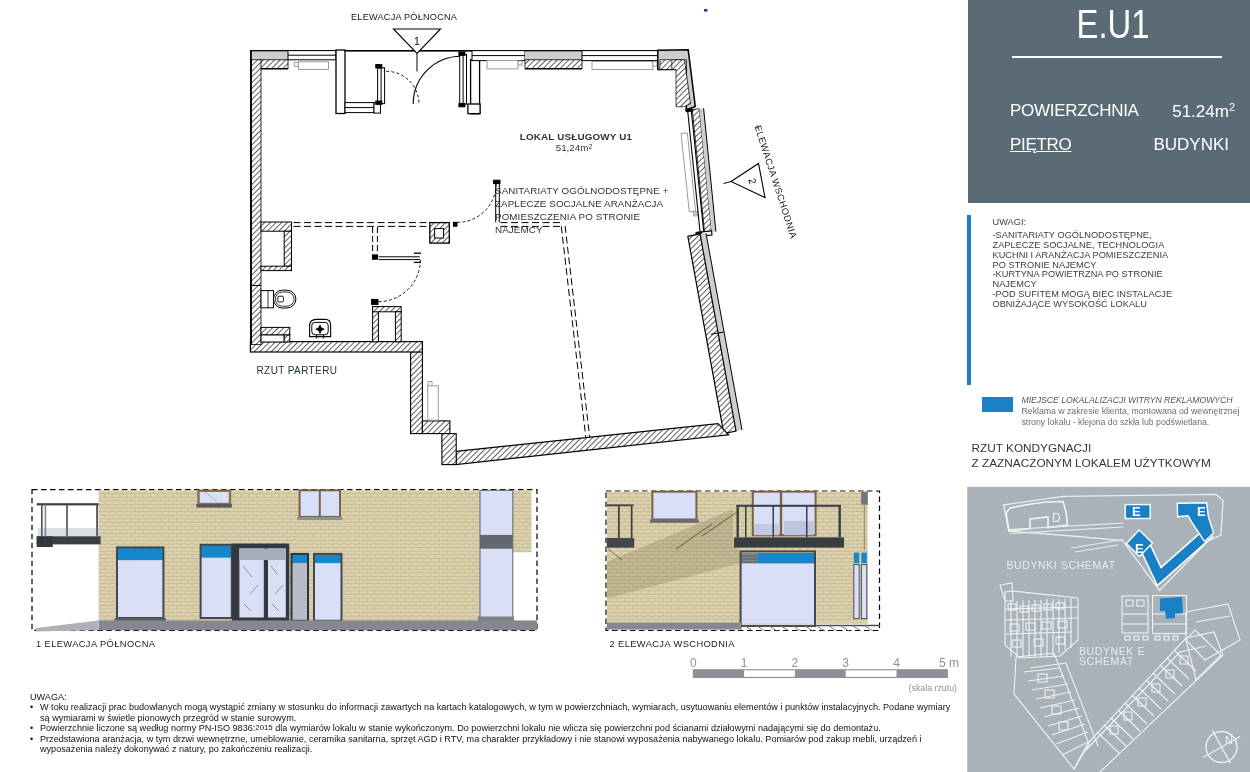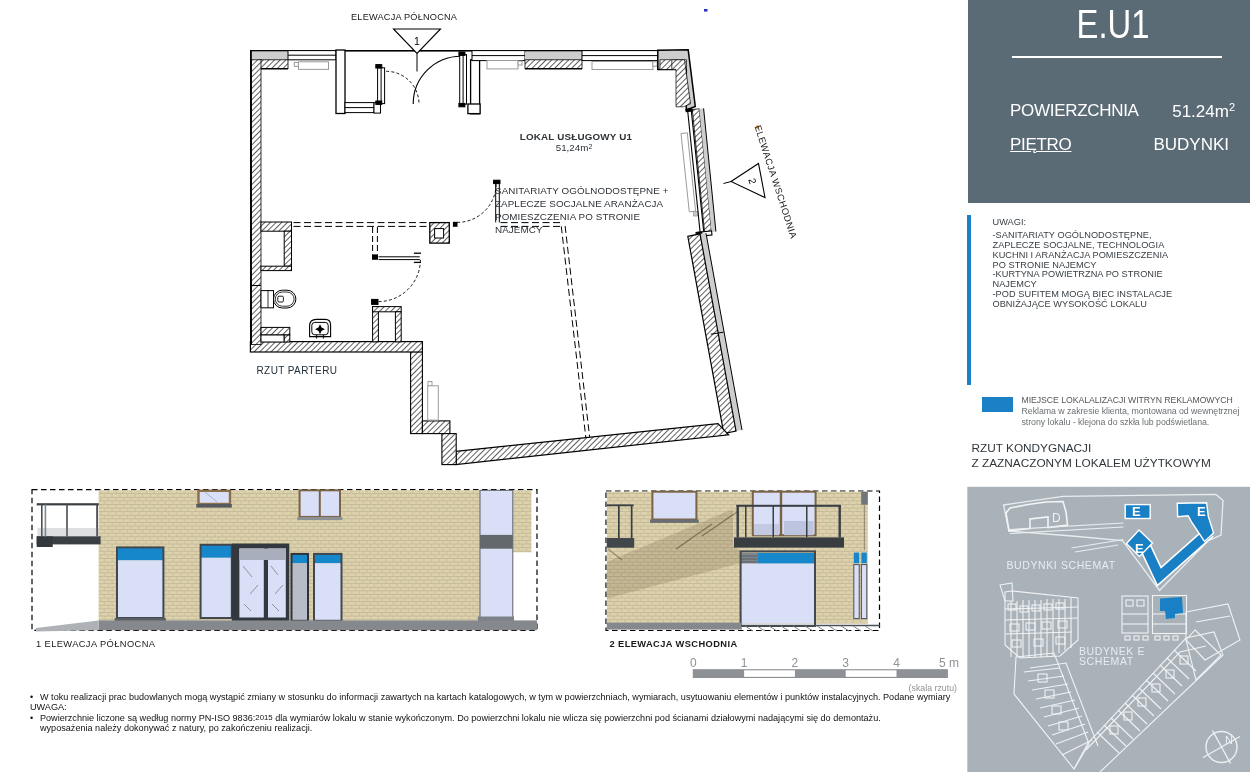--- a/index.html
+++ b/index.html
@@ -443,21 +443,21 @@
 <div class="abs" style="left:496px;top:130.5px;width:160px;text-align:center;font-size:9.8px;letter-spacing:0.2px;color:#2e3338;font-weight:bold;">LOKAL USŁUGOWY U1</div>
 
 <div class="abs" style="left:494px;top:142px;width:160px;text-align:center;font-size:9.8px;color:#2e3338;">51,24m<span style="font-size:7px;vertical-align:2px;">2</span></div>
 
 <div class="abs" style="left:495px;top:163.5px;font-size:9.8px;line-height:13.05px;letter-spacing:0.1px;color:#2e3338;margin-top:20px;">SANITARIATY OGÓLNODOSTĘPNE +<br>ZAPLECZE SOCJALNE ARANŻACJA<br>POMIESZCZENIA PO STRONIE<br>NAJEMCY</div>
 
 <div class="abs" style="left:256.5px;top:365px;font-size:10px;letter-spacing:0.4px;color:#22303a;">RZUT PARTERU</div>
 
 <div class="abs" style="left:36px;top:638.5px;font-size:9.3px;letter-spacing:0.4px;color:#17191b;">1 ELEWACJA PÓŁNOCNA</div>
 
-<div class="abs" style="left:609.5px;top:638.5px;font-size:9.3px;letter-spacing:0.4px;color:#17191b;font-weight:bold;">2 ELEWACJA WSCHODNIA</div>
+<div class="abs" style="left:609.5px;top:638.5px;font-size:9.3px;letter-spacing:0.4px;color:#17191b;">2 ELEWACJA WSCHODNIA</div>
 
 <div class="abs" style="left:880px;top:682.5px;width:77px;text-align:right;font-size:8.8px;color:#8e9296;">(skala rzutu)</div>
 
 <div class="abs" style="left:968px;top:0;width:282px;height:203px;background:#5b6b76;"></div>
 
 <div class="abs" style="left:968px;top:3px;width:282px;text-align:center;font-size:41px;line-height:42px;color:#fff;transform:scaleX(0.8);transform-origin:center;padding-left:10px;box-sizing:border-box;">E.U1</div>
 
 <div class="abs" style="left:1012px;top:56px;width:210px;height:1.5px;background:#fff;"></div>
 
 <div class="abs" style="left:1010px;top:101px;font-size:17px;letter-spacing:-0.3px;color:#fff;">POWIERZCHNIA</div>
@@ -467,21 +467,21 @@
 <div class="abs" style="left:1010px;top:135px;font-size:17px;letter-spacing:-0.3px;color:#fff;text-decoration:underline;">PIĘTRO</div>
 
 <div class="abs" style="left:1140px;top:135px;width:89px;text-align:right;font-size:17px;color:#fff;">BUDYNKI</div>
 
 <div class="abs" style="left:966.5px;top:214.5px;width:4.8px;height:170.5px;background:#1b80c5;"></div>
 
 <div class="abs" style="left:992.5px;top:217.5px;font-size:9.2px;line-height:9.8px;letter-spacing:0.05px;color:#3a4045;"><div style="margin-bottom:4px;">UWAGI:</div>-SANITARIATY OGÓLNODOSTĘPNE,<br>ZAPLECZE SOCJALNE, TECHNOLOGIA<br>KUCHNI I ARANŻACJA POMIESZCZENIA<br>PO STRONIE NAJEMCY<br>-KURTYNA POWIETRZNA PO STRONIE<br>NAJEMCY<br>-POD SUFITEM MOGĄ BIEC INSTALACJE<br>OBNIŻAJĄCE WYSOKOŚĆ LOKALU</div>
 
 <div class="abs" style="left:981.5px;top:396.5px;width:31px;height:15.5px;background:#1b80c5;"></div>
 
-<div class="abs" style="left:1021.5px;top:394.5px;font-size:8.7px;letter-spacing:-0.05px;color:#515659;white-space:nowrap;">MIEJSCE LOKALALIZACJI WITRYN REKLAMOWYCH</div>
+<div class="abs" style="left:1021.5px;top:394.5px;font-size:8.7px;letter-spacing:-0.05px;color:#515659;white-space:nowrap;font-style:italic;">MIEJSCE LOKALALIZACJI WITRYN REKLAMOWYCH</div>
 
 <div class="abs" style="left:1021.5px;top:406px;font-size:8.8px;letter-spacing:-0.05px;line-height:10.8px;color:#6b7073;white-space:nowrap;">Reklama w zakresie klienta, montowana od wewnętrznej<br>strony lokalu - klejona do szkła lub podświetlana.</div>
 
 <div class="abs" style="left:971.5px;top:441px;font-size:11.8px;line-height:14.6px;color:#2f353a;white-space:nowrap;">RZUT KONDYGNACJI<br>Z ZAZNACZONYM LOKALEM UŻYTKOWYM</div>
 
 <svg class="abs" style="left:960px;top:480px" width="290" height="292" viewBox="960 480 290 292">
 <g id="map">
 
   <rect x="967.3" y="486.8" width="282.7" height="285.2" fill="#a9b2b8"></rect>
 
@@ -618,17 +618,19 @@
   <g stroke="#edf0f2" stroke-width="1.4" fill="none">
     <circle cx="1221.5" cy="747" r="15.5"></circle>
     <line x1="1203" y1="757.5" x2="1240" y2="736.5"></line>
     <line x1="1212.5" y1="730.5" x2="1230.5" y2="763.5"></line>
   </g>
   <text x="1225" y="744" font-size="11" fill="#edf0f2">N</text>
 </g>
 </svg>
 
 <div id="disclaimer" class="abs" style="left:30px;top:691.5px;font-size:9.1px;line-height:10.55px;color:#111;white-space:nowrap;">
+<div>UWAGA:</div>
 <div><span style="display:inline-block;width:10px;">•</span>W toku realizacji prac budowlanych mogą wystąpić zmiany w stosunku do informacji zawartych na kartach katalogowych, w tym w powierzchniach, wymiarach, usytuowaniu elementów i punktów instalacyjnych. Podane wymiary</div>
-<div>UWAGA:</div>
+<div><span style="display:inline-block;width:10px;"></span>są wymiarami w świetle pionowych przegród w stanie surowym.</div>
 <div><span style="display:inline-block;width:10px;">•</span>Powierzchnie liczone są według normy PN-ISO 9836:<span style="font-size:7.8px;vertical-align:1px;">2015</span> dla wymiarów lokalu w stanie wykończonym. Do powierzchni lokalu nie wlicza się powierzchni pod ścianami działowymi nadającymi się do demontażu.</div>
+<div><span style="display:inline-block;width:10px;">•</span>Przedstawiona aranżacja, w tym drzwi wewnętrzne, umeblowanie, ceramika sanitarna, sprzęt AGD i RTV, ma charakter przykładowy i nie stanowi wyposażenia nabywanego lokalu. Pomiarów pod zakup mebli, urządzeń i</div>
 <div><span style="display:inline-block;width:10px;"></span>wyposażenia należy dokonywać z natury, po zakończeniu realizacji.</div>
 </div>
 
 </body></html>

